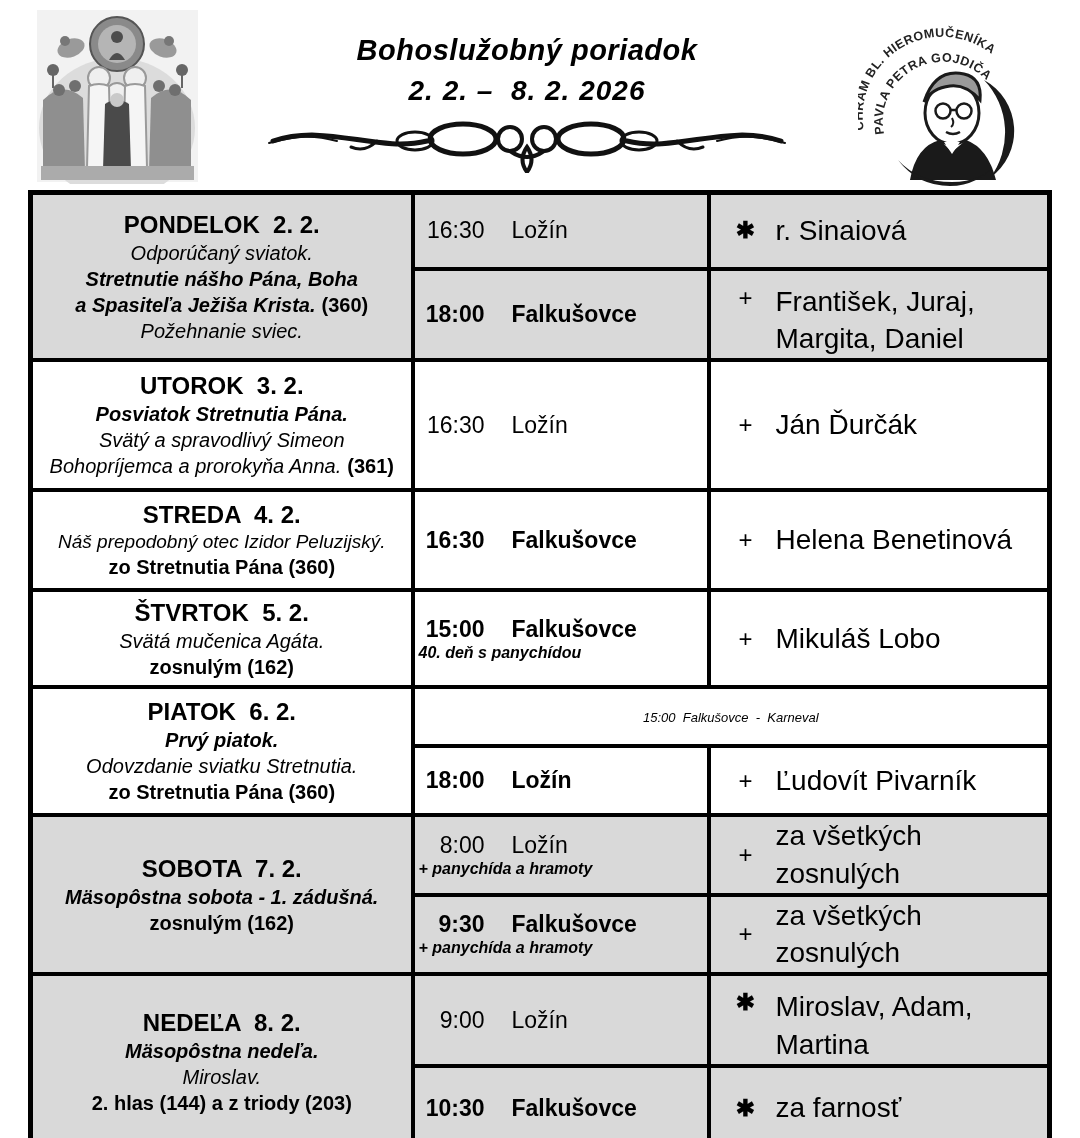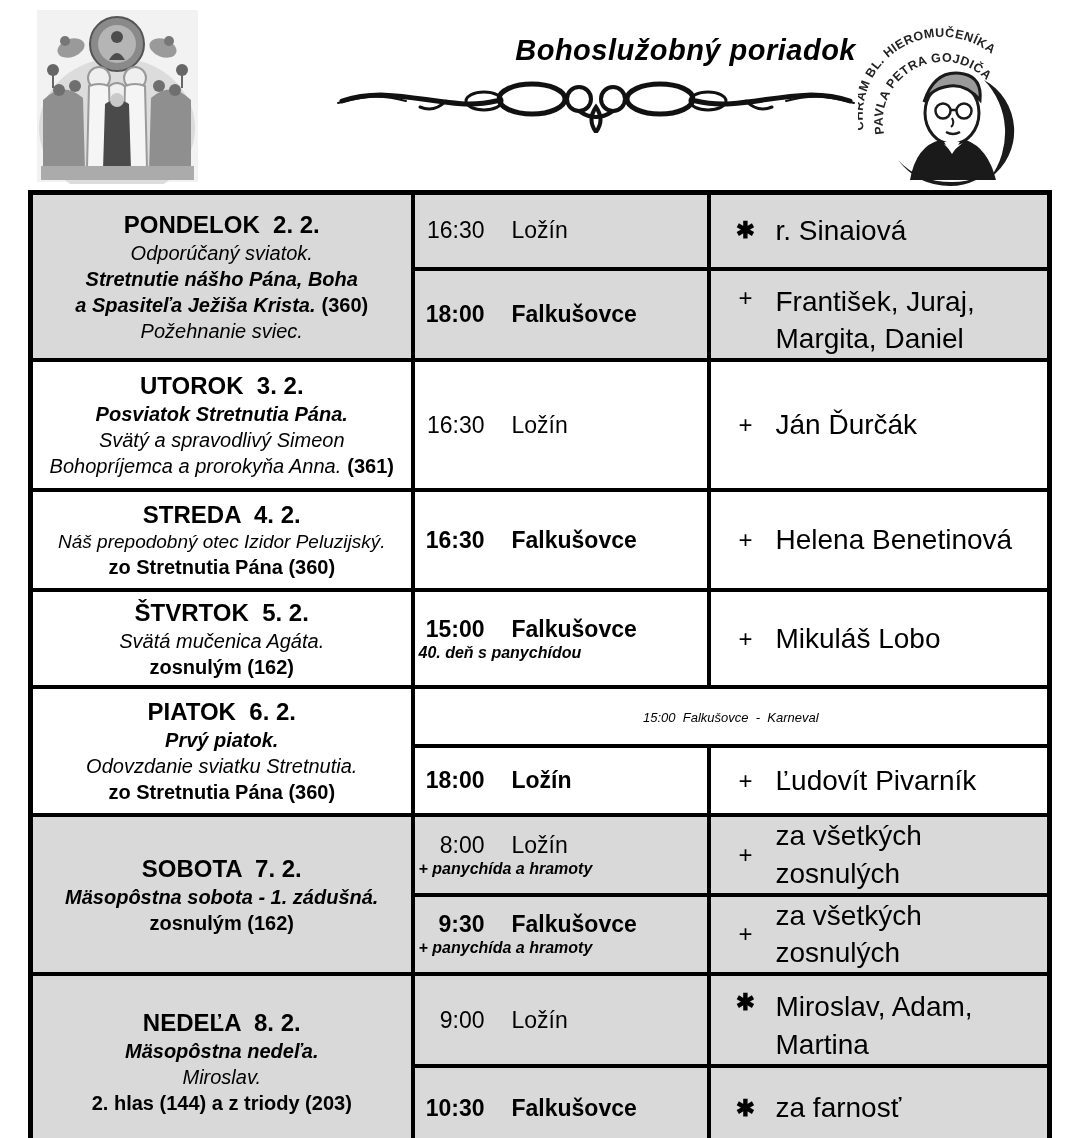--- a/index.html
+++ b/index.html
@@ -1,21 +1,21 @@
 <!DOCTYPE html>
 <html><head>
 <meta charset="utf-8">
 <style>
   html,body{margin:0;padding:0;background:#ffffff;}
   .page{position:relative;width:1080px;height:1138px;background:#ffffff;
         font-family:"Liberation Sans",sans-serif;color:#000;overflow:hidden;}
 
   
   .feast-icon{position:absolute;left:35px;top:8px;width:165px;height:176px;}
-  .title-block{position:absolute;left:256px;top:34px;width:600px;text-align:right;}
+  .title-block{position:absolute;left:227px;top:34px;width:600px;text-align:center;}
   .page-title{font-size:29px;font-weight:bold;font-style:italic;letter-spacing:.5px;white-space:pre;}
   .date-range{font-size:28px;font-weight:bold;font-style:italic;margin-top:8px;white-space:pre;letter-spacing:1px;}
   .flourish{margin-top:4px;}
   .stamp{position:absolute;left:858px;top:10px;width:168px;height:178px;}
 
   
   table.sched{position:absolute;left:28px;top:190px;border-collapse:collapse;table-layout:fixed;
               border:5px solid #000;}
   td{border:4px solid #000;padding:0;vertical-align:middle;overflow:hidden;}
   tr.sub td{border-top-width:2px;}
@@ -94,20 +94,21 @@
         <circle cx="40" cy="78" r="6" fill="#6f6f6f"></circle>
       <circle cx="124" cy="78" r="6" fill="#6f6f6f"></circle>
         <circle cx="140" cy="82" r="6" fill="#6f6f6f"></circle>
 
       <rect x="6" y="158" width="153" height="14" fill="#ababab"></rect>
     </svg>
   </div>
 
   <div class="title-block">
     <div class="page-title">Bohoslužobný poriadok</div>
+    <div class="date-range">2. 2. –  8. 2. 2026</div>
     <div class="flourish">
       <svg width="520" height="62" viewBox="0 0 520 62">
         <g fill="none" stroke="#111" stroke-linecap="round">
           <path d="M6,30 C60,12 110,42 160,30" stroke-width="5"></path>
           <path d="M514,30 C460,12 410,42 360,30" stroke-width="5"></path>
           <path d="M2,32 C30,24 48,24 70,30" stroke-width="2"></path>
           <path d="M518,32 C490,24 472,24 450,30" stroke-width="2"></path>
           <ellipse cx="196" cy="28" rx="33" ry="15" stroke-width="5"></ellipse>
           <ellipse cx="324" cy="28" rx="33" ry="15" stroke-width="5"></ellipse>
           <ellipse cx="148" cy="30" rx="18" ry="9" stroke-width="3"></ellipse>

